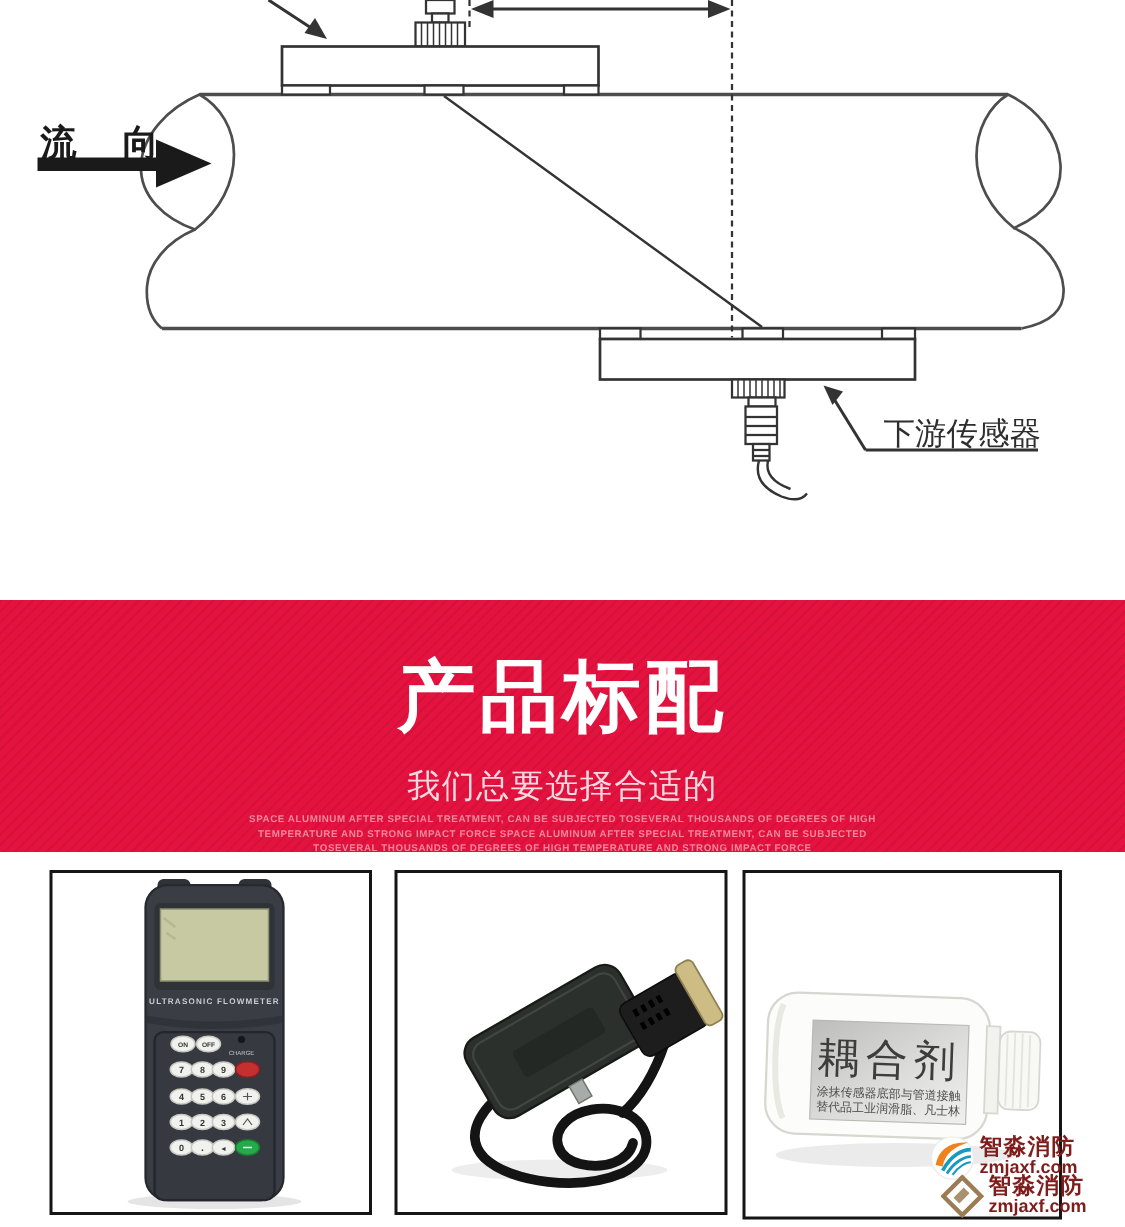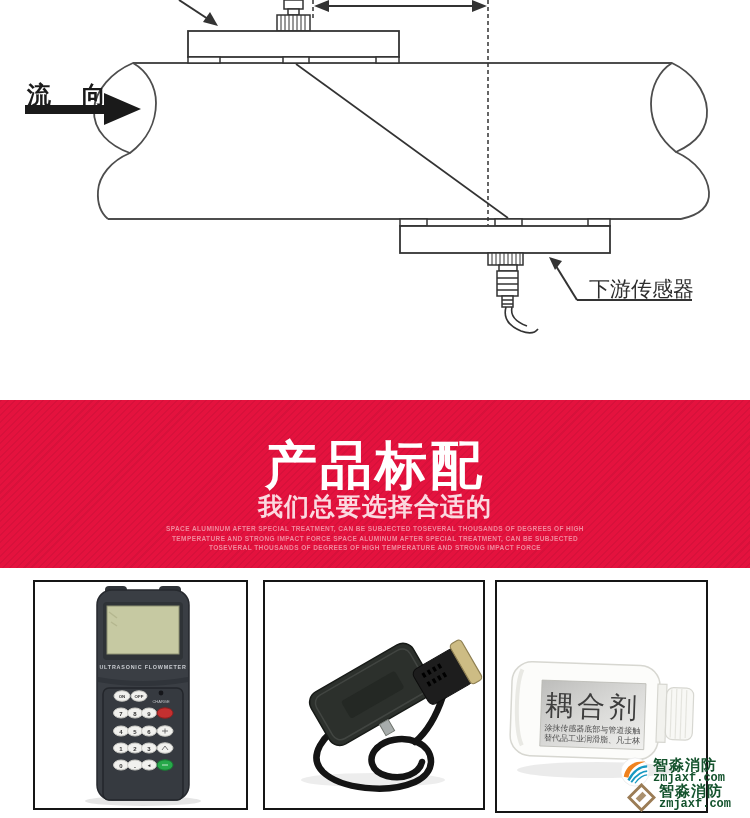--- a/index.html
+++ b/index.html
@@ -15,40 +15,40 @@
     position:absolute; left:0; top:400px; width:750px; height:168px;
     background:#e4123e;
     background-image:repeating-linear-gradient(135deg, rgba(0,0,0,.055) 0 1.5px, transparent 1.5px 5px);
     text-align:center; color:#fff; overflow:hidden;
   }
   .banner-title {
     margin-top:38px; font-size:52px; line-height:54px; font-weight:900;
     letter-spacing:3px; color:#ffffff;
   }
   .banner-subtitle {
-    margin-top:2px; font-size:25px; line-height:24px; font-weight:700;
+    margin-top:20px; font-size:22px; line-height:24px; font-weight:400;
     letter-spacing:1px; color:#fbd9e0;
   }
   .banner-desc {
     margin-top:6px; font-size:6.5px; line-height:9.5px; font-weight:bold;
     color:#f2879c; letter-spacing:.4px;
   }
 
   
   .card { position:absolute; top:580px; height:230px; background:#fff; border:2px solid #151515; }
   #card-flowmeter { left:33px;  width:215px; }
   #card-adapter   { left:263px; width:222px; }
   #card-coupling  { left:495px; width:213px; height:233px; }
   .card svg { display:block; }
 
   
   .wm { position:absolute; display:flex; align-items:flex-start; pointer-events:none; }
-  .wm-text { margin-left:3px; color:#14532d; }
+  .wm-text { margin-left:3px; color:#7f1d1d; }
   .wm-brand { font-size:15px; line-height:15px; font-weight:bold; letter-spacing:1px; }
-  .wm-url { font-size:12px; line-height:13px; font-weight:bold; font-family:Liberation Mono, monospace; }
+  .wm-url { font-size:12px; line-height:13px; font-weight:bold; font-family:Liberation Sans, sans-serif; }
 
   text { font-family:"Liberation Sans","DejaVu Sans",sans-serif; }
 </style>
 </head>
 <body>
 
 <div id="stage">
 
   <div id="diagram">
     <svg width="750" height="380" viewBox="0 0 750 380">

